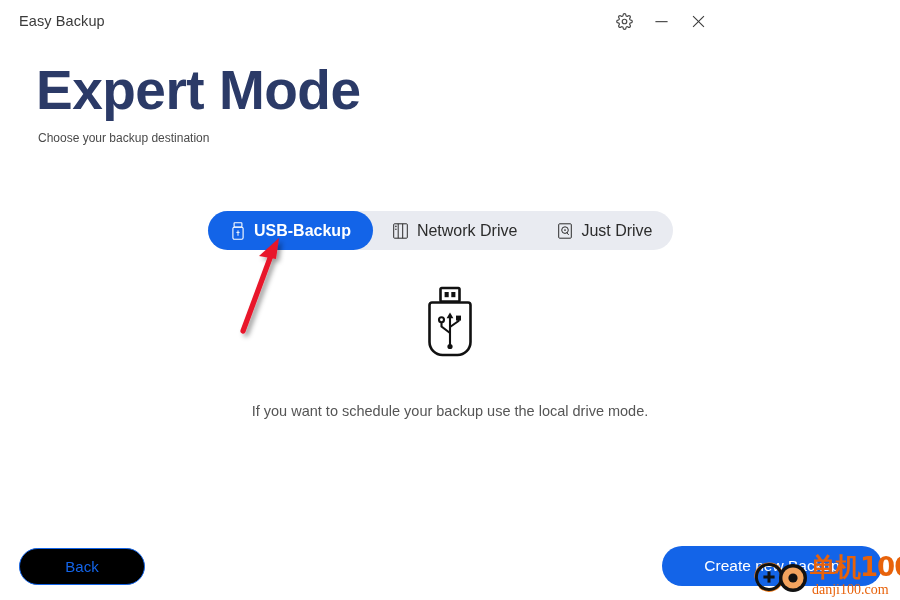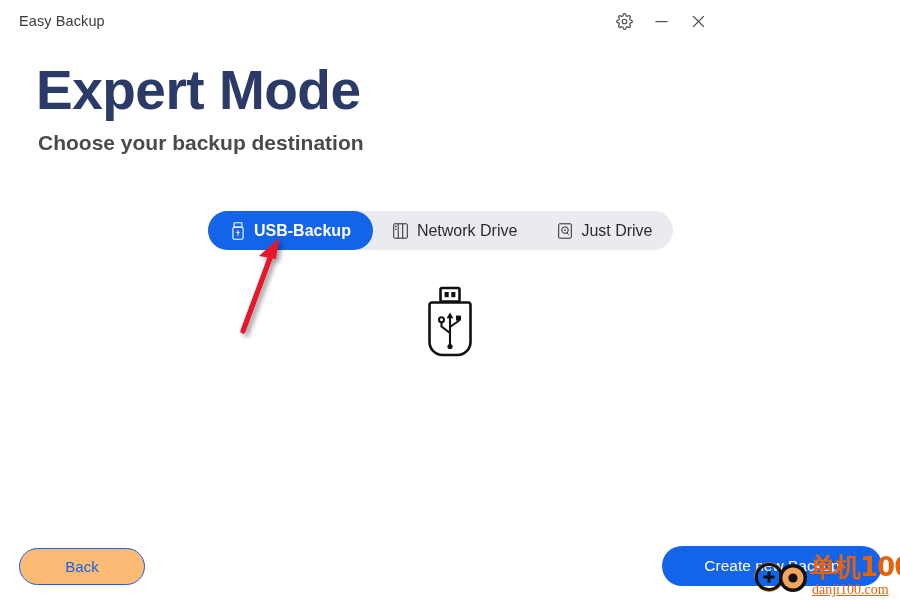--- a/index.html
+++ b/index.html
@@ -60,23 +60,23 @@
   .page-title {
     font-size: 55px;
     font-weight: bold;
     color: #2b3a67;
     letter-spacing: -0.5px;
     line-height: 1.05;
     margin: 0;
   }
   .page-subtitle {
     margin: 12px 0 0 2px;
-    font-size: 21px;
+    font-size: 12px;
     color: #4a4a4a;
-    font-weight: bold;
+    font-weight: normal;
     line-height: 1;
   }
 
   
   .tabbar {
     position: absolute;
     left: 208px;
     top: 211px;
     height: 39px;
     background: #e9ebf1;
@@ -148,21 +148,21 @@
 
   
   .btn-back {
     position: absolute;
     left: 19px;
     top: 548px;
     width: 126px;
     height: 37px;
     border: 1.3px solid #1364e8;
     border-radius: 19px;
-    background: #fdba74;
+    background: #000000;
     color: #1364e8;
     font-size: 15px;
     font-family: "Liberation Sans", sans-serif;
     display: flex;
     align-items: center;
     justify-content: center;
     cursor: default;
     box-sizing: border-box;
     padding: 0;
   }
@@ -214,21 +214,20 @@
   }
   .wm-url {
     position: absolute;
     left: 60px;
     top: 31px;
     font-size: 14px;
     color: #e8620a;
     line-height: 1;
     white-space: nowrap;
     font-family: "Liberation Serif", serif;
-    text-decoration: underline;
   }
 </style>
 </head>
 <body>
 
 <div class="titlebar">
   <div class="app-title">Easy Backup</div>
 
   <div class="win-controls">
 
@@ -332,20 +331,21 @@
       <path d="M23 47 L14.5 40.5 L14.5 36"></path>
       <circle cx="14.5" cy="33.8" r="2.5" fill="none"></circle>
       <path d="M23 41 L31.5 35 L31.5 32.6"></path>
       <rect x="29" y="29.6" width="5" height="5" fill="#111111" stroke="none"></rect>
       <circle cx="23" cy="60.5" r="2.6" fill="#111111" stroke="none"></circle>
     </g>
   </svg>
 </div>
 
 <div class="desc">
+  <div class="para2">If you want to schedule your backup use the local drive mode.</div>
 </div>
 
 <button class="btn-back">Back</button>
 <button class="btn-create">Create new Backup</button>
 
 <div class="watermark">
   <div class="wm-logo">
     <svg width="62" height="34" viewBox="0 0 62 34">
       <path d="M4 17 a13 13 0 1 1 5 10.4" fill="none" stroke="#f07c18" stroke-width="3.4" stroke-linecap="round"></path>
       <circle cx="17" cy="17" r="12.6" fill="none" stroke="#111111" stroke-width="3"></circle>

